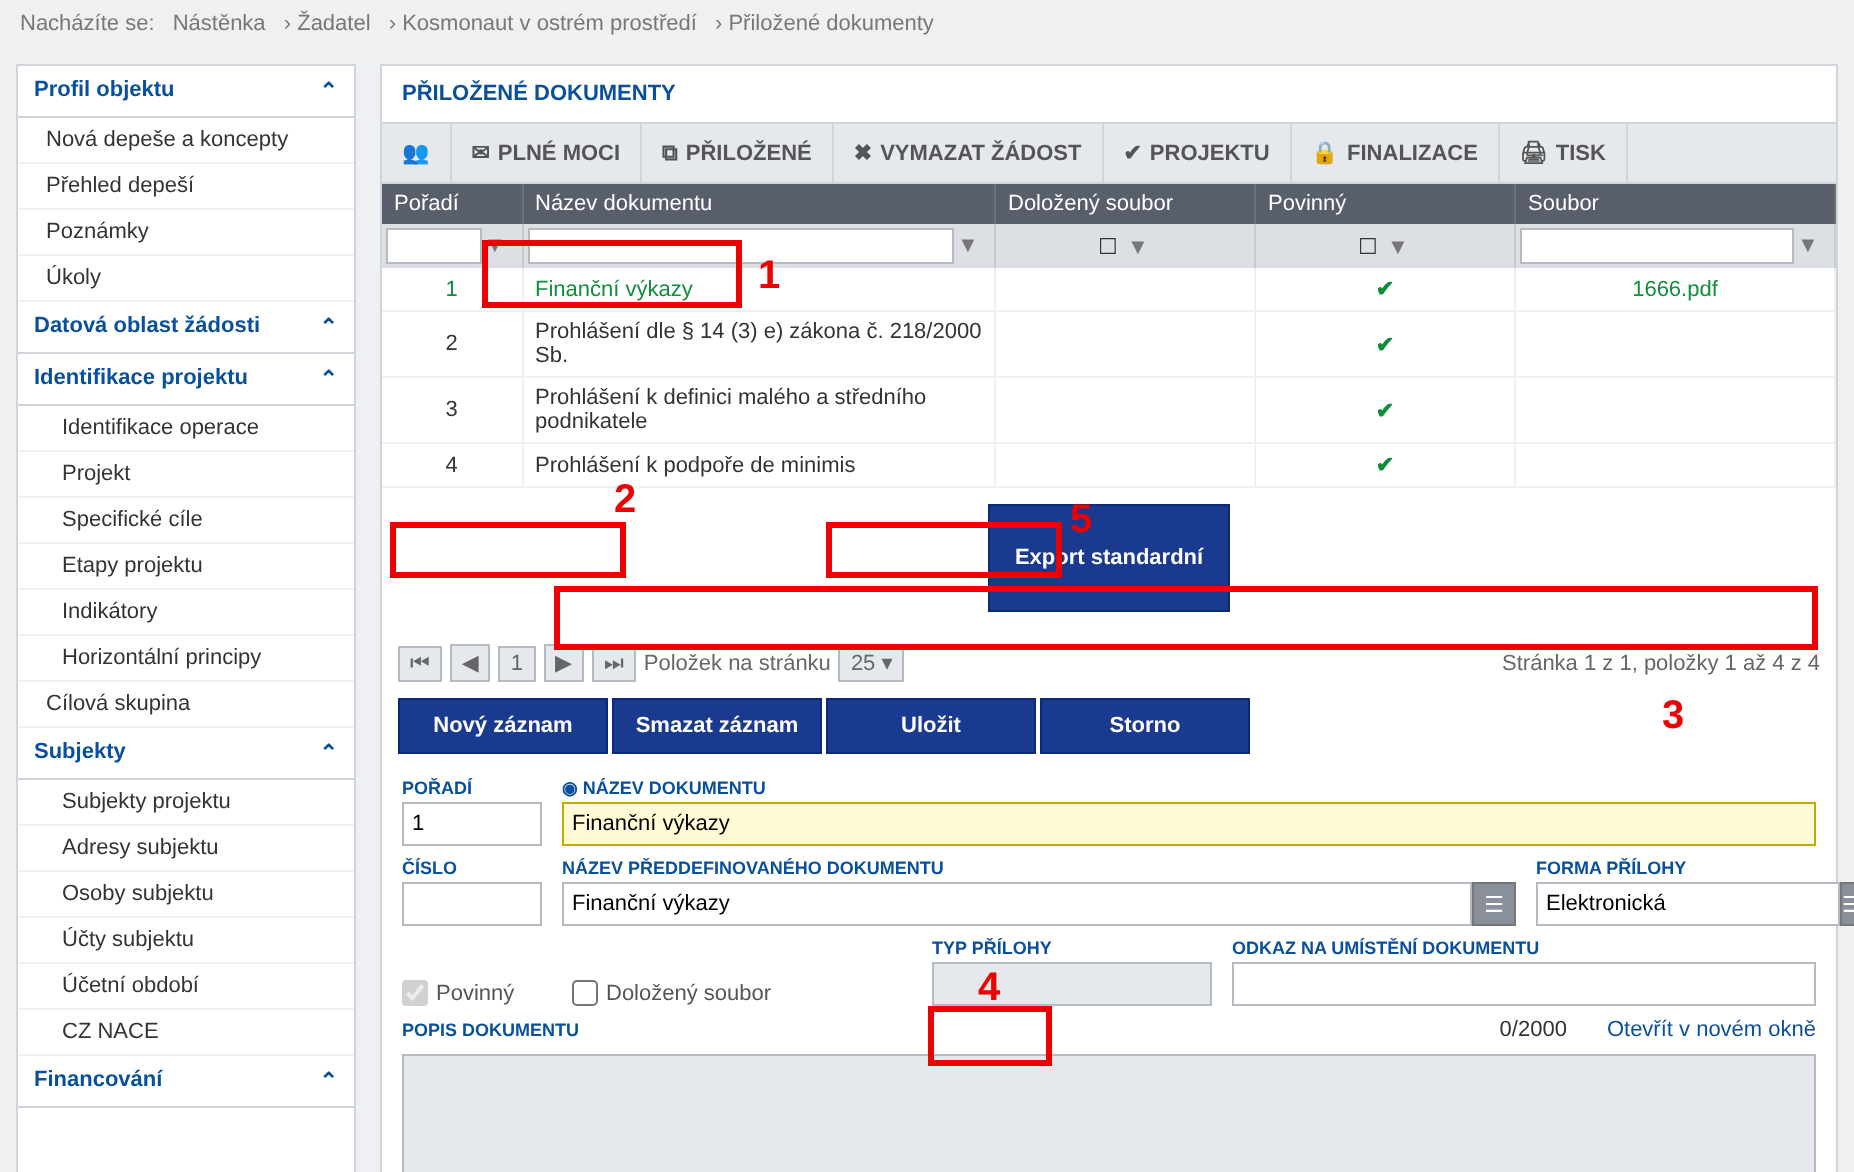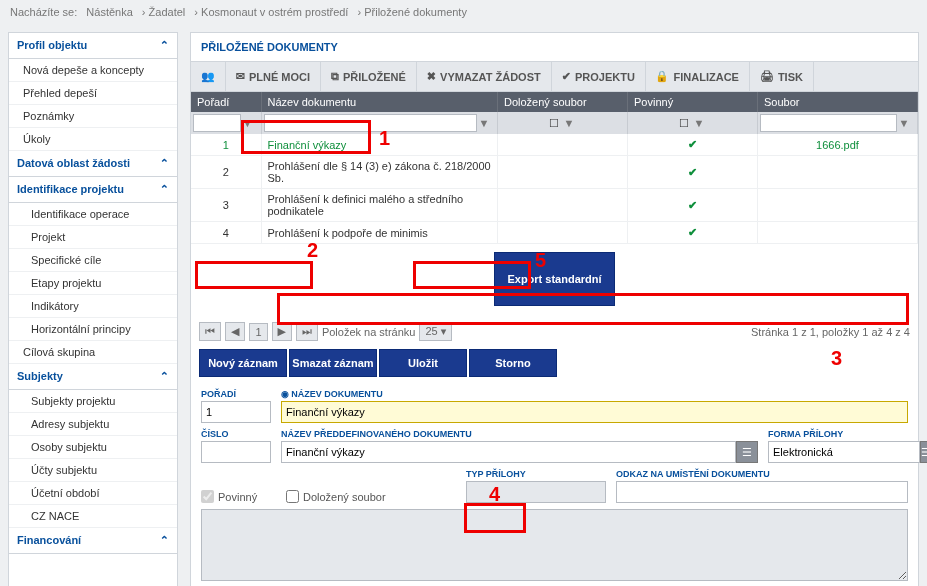--- a/index.html
+++ b/index.html
@@ -23,21 +23,21 @@
 .fbtn{display:inline-block;width:14px;text-align:center;color:#777;cursor:pointer}
 .grid tbody.body tr td{padding:4px 6px;border-bottom:1px solid #eef0f2;border-right:1px solid #eef0f2}
 .grid tbody.body tr.sel td{color:#0f8f3c}
 .center{text-align:center}
 .check{color:#0f8f3c;font-weight:bold}
 .exp-btn{background:#1a3a8f;color:#fff;padding:20px 12px;border:1px solid #0b2a75;cursor:pointer;font-weight:bold}
 .pager{display:flex;align-items:center;gap:4px;padding:8px;color:#666}
 .pager .pg{background:#e5e8ec;border:1px solid #b6bbc2;padding:2px 5px;cursor:pointer}
 .pager-info{margin-left:auto;color:#666}
 .btn-row{display:flex;gap:2px;padding:0 8px 8px 8px}
-.btn{background:#1a3a8f;color:#fff;padding:7px 0;width:88px;text-align:center;border:1px solid #0b2a75;cursor:pointer;font-weight:bold;font-size:11px}
+.btn{background:#1a3a8f;color:#fff;padding:7px 0;width:105px;text-align:center;border:1px solid #0b2a75;cursor:pointer;font-weight:bold;font-size:11px}
 .form{padding:4px 10px}
 .form-row{display:flex;gap:10px;margin-bottom:6px;align-items:flex-end}
 .field{display:flex;flex-direction:column}
 .field label{font-size:9px;color:#08509c;font-weight:bold;margin-bottom:2px;text-transform:uppercase}
 .field input,.field .tinput{border:1px solid #b6bbc2;padding:4px;background:#fff}
 .req input{background:#fffbd6;border:1px solid #c7a800}
 .req label::before{content:"◉ ";}
 .listbtn{background:#8a9099;color:#fff;width:22px;height:22px;display:flex;align-items:center;justify-content:center;cursor:pointer;border:1px solid #777}
 .cb{display:flex;align-items:center;gap:4px;color:#555}
 .desc{width:100%;height:72px;border:1px solid #b6bbc2;background:#e5e8ec;padding:4px}
@@ -241,20 +241,26 @@
           </div>
         <div class="field" style="width:140px">
             <label>TYP PŘÍLOHY</label>
             <input style="background: rgb(229, 232, 236);" readonly="">
           </div>
         <div class="field" style="flex:1">
             <label>ODKAZ NA UMÍSTĚNÍ DOKUMENTU</label>
             <input style="">
           </div>
       </div>
+      <div class="form-row" style="align-items:center">
+        <label style="font-size:9px;color:#08509c;font-weight:bold">POPIS DOKUMENTU</label>
+        <div style="flex:1"></div>
+        <span>0/2000</span>
+        <a style="color:#08509c;margin-left:10px;cursor:pointer">Otevřít v novém okně</a>
+      </div>
       <textarea class="desc" style=""></textarea>
     </div>
 
     <div class="redbox" style="top:87px;left:50px;width:130px;height:34px"></div>
     <div class="redlabel" style="top:94px;left:188px">1</div>
     <div class="redbox" style="top:228px;left:4px;width:118px;height:28px"></div>
     <div class="redlabel" style="top:206px;left:116px">2</div>
     <div class="redbox" style="top:228px;left:222px;width:118px;height:28px"></div>
     <div class="redlabel" style="top:216px;left:344px">5</div>
     <div class="redbox" style="top:260px;left:86px;width:632px;height:32px"></div>

